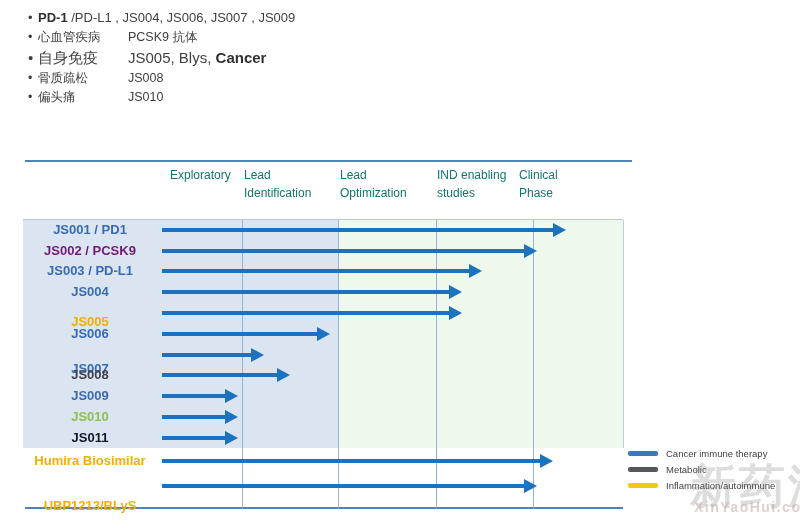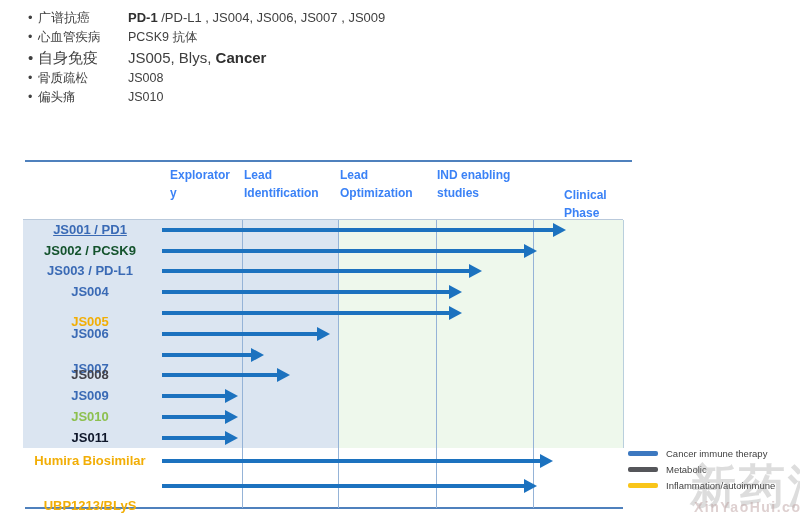--- a/index.html
+++ b/index.html
@@ -15,21 +15,21 @@
   .bullet-line{display:flex;align-items:baseline;font-size:12.5px;line-height:19px;}
   .bullet-line.large{font-size:15px;line-height:22px;}
   .bullet-line:first-child{font-size:13px;line-height:20px;}
   .bullet-dot{width:10px;display:inline-block;}
   .bullet-cat{width:90px;display:inline-block;flex:0 0 90px;}
   .bullet-content .b{font-weight:bold;color:#303030;}
 
   
   .rule{position:absolute;height:2px;background:#4f81bd;}
   .col-header{
-    position:absolute;top:166px;font-size:12px;font-weight:bold;color:#3b82f6;
+    position:absolute;top:166px;font-size:12px;font-weight:normal;color:#0f766e;
     line-height:18px;
   }
   .col-header.breakall{word-break:break-all;}
   .band{position:absolute;top:220px;height:228px;}
   .band-topline{position:absolute;top:219px;left:23px;width:600px;height:1px;background:#b9c9db;}
   .grid-line{position:absolute;width:1px;background:#95b3d7;z-index:2;}
 
   
   .row-label{
     position:absolute;left:20px;width:140px;text-align:center;
@@ -58,21 +58,20 @@
     font-size:14px;font-weight:bold;letter-spacing:1.5px;white-space:nowrap;
     color:rgba(190,162,162,0.5);
   }
 </style>
 </head>
 <body>
 
 <div id="bullet-list">
     <div class="bullet-line">
       <span class="bullet-dot">•</span>
-      <span class="bullet-cat">广谱抗癌</span>
       <span class="bullet-content"><span class="b">PD-1</span><span> /PD-L1 , JS004, JS006, JS007 , JS009</span></span>
     </div>
     <div class="bullet-line">
       <span class="bullet-dot">•</span>
       <span class="bullet-cat">心血管疾病</span>
       <span class="bullet-content"><span>PCSK9 抗体</span></span>
     </div>
     <div class="bullet-line large">
       <span class="bullet-dot">•</span>
       <span class="bullet-cat">自身免疫</span>
@@ -89,42 +88,42 @@
       <span class="bullet-content"><span>JS010</span></span>
     </div>
   </div>
 
 <div class="rule" style="left:25px;top:160px;width:607px;"></div>
 <div id="header-row">
     <div class="col-header breakall" style="left: 170px; width: 64px;">Exploratory</div>
     <div class="col-header" style="left: 244px; width: 94px;">Lead Identification</div>
     <div class="col-header" style="left: 340px; width: 92px;">Lead Optimization</div>
     <div class="col-header" style="left: 437px; width: 94px;">IND enabling studies</div>
-    <div class="col-header" style="left: 564px; width: 62px; margin-top: 20px;">Clinical Phase</div>
+    <div class="col-header" style="left: 519px; width: 62px;">Clinical Phase</div>
   </div>
 
 <div class="band" id="band-blue" style="left: 23px; width: 315px; background: rgb(219, 229, 241);"></div>
 <div class="band" id="band-green" style="left: 338px; width: 285px; background: rgb(238, 248, 236);"></div>
 <div class="band-topline"></div>
 <div id="grid-lines">
     <div class="grid-line" style="left: 242px; top: 220px; height: 288px; background: rgb(149, 179, 215);"></div>
     <div class="grid-line" style="left: 338px; top: 220px; height: 288px; background: rgb(149, 179, 215);"></div>
     <div class="grid-line" style="left: 436px; top: 220px; height: 288px; background: rgb(149, 179, 215);"></div>
     <div class="grid-line" style="left: 533px; top: 220px; height: 288px; background: rgb(149, 179, 215);"></div>
     <div class="grid-line" style="left: 623px; top: 220px; height: 228px; background: rgb(185, 207, 221);"></div>
   </div>
 
 <div id="rows">
     <div>
-      <div class="row-label" style="top: 221.885px; color: rgb(58, 106, 181); text-decoration: underline;">JS001 / PD1</div>
+      <div class="row-label" style="top: 221.885px; color: rgb(58, 106, 181);">JS001 / PD1</div>
       <div class="row-arrow-line" style="left: 162px; top: 227.885px; width: 392px; background: rgb(28, 114, 191);"></div>
       <div class="row-arrow-head" style="left: 553px; top: 222.885px; border-left: 13px solid rgb(28, 114, 191);"></div>
     </div>
     <div>
-      <div class="row-label" style="top: 242.655px; color: #14532d;">JS002 / PCSK9</div>
+      <div class="row-label" style="top: 242.655px; color: #701a75;">JS002 / PCSK9</div>
       <div class="row-arrow-line" style="left: 162px; top: 248.655px; width: 363px; background: rgb(28, 114, 191);"></div>
       <div class="row-arrow-head" style="left: 524px; top: 243.655px; border-left: 13px solid rgb(28, 114, 191);"></div>
     </div>
     <div>
       <div class="row-label" style="top: 263.425px; color: rgb(58, 106, 181);">JS003 / PD-L1</div>
       <div class="row-arrow-line" style="left: 162px; top: 269.425px; width: 308px; background: rgb(28, 114, 191);"></div>
       <div class="row-arrow-head" style="left: 469px; top: 264.425px; border-left: 13px solid rgb(28, 114, 191);"></div>
     </div>
     <div>
       <div class="row-label" style="top: 284.195px; color: rgb(58, 106, 181);">JS004</div>

